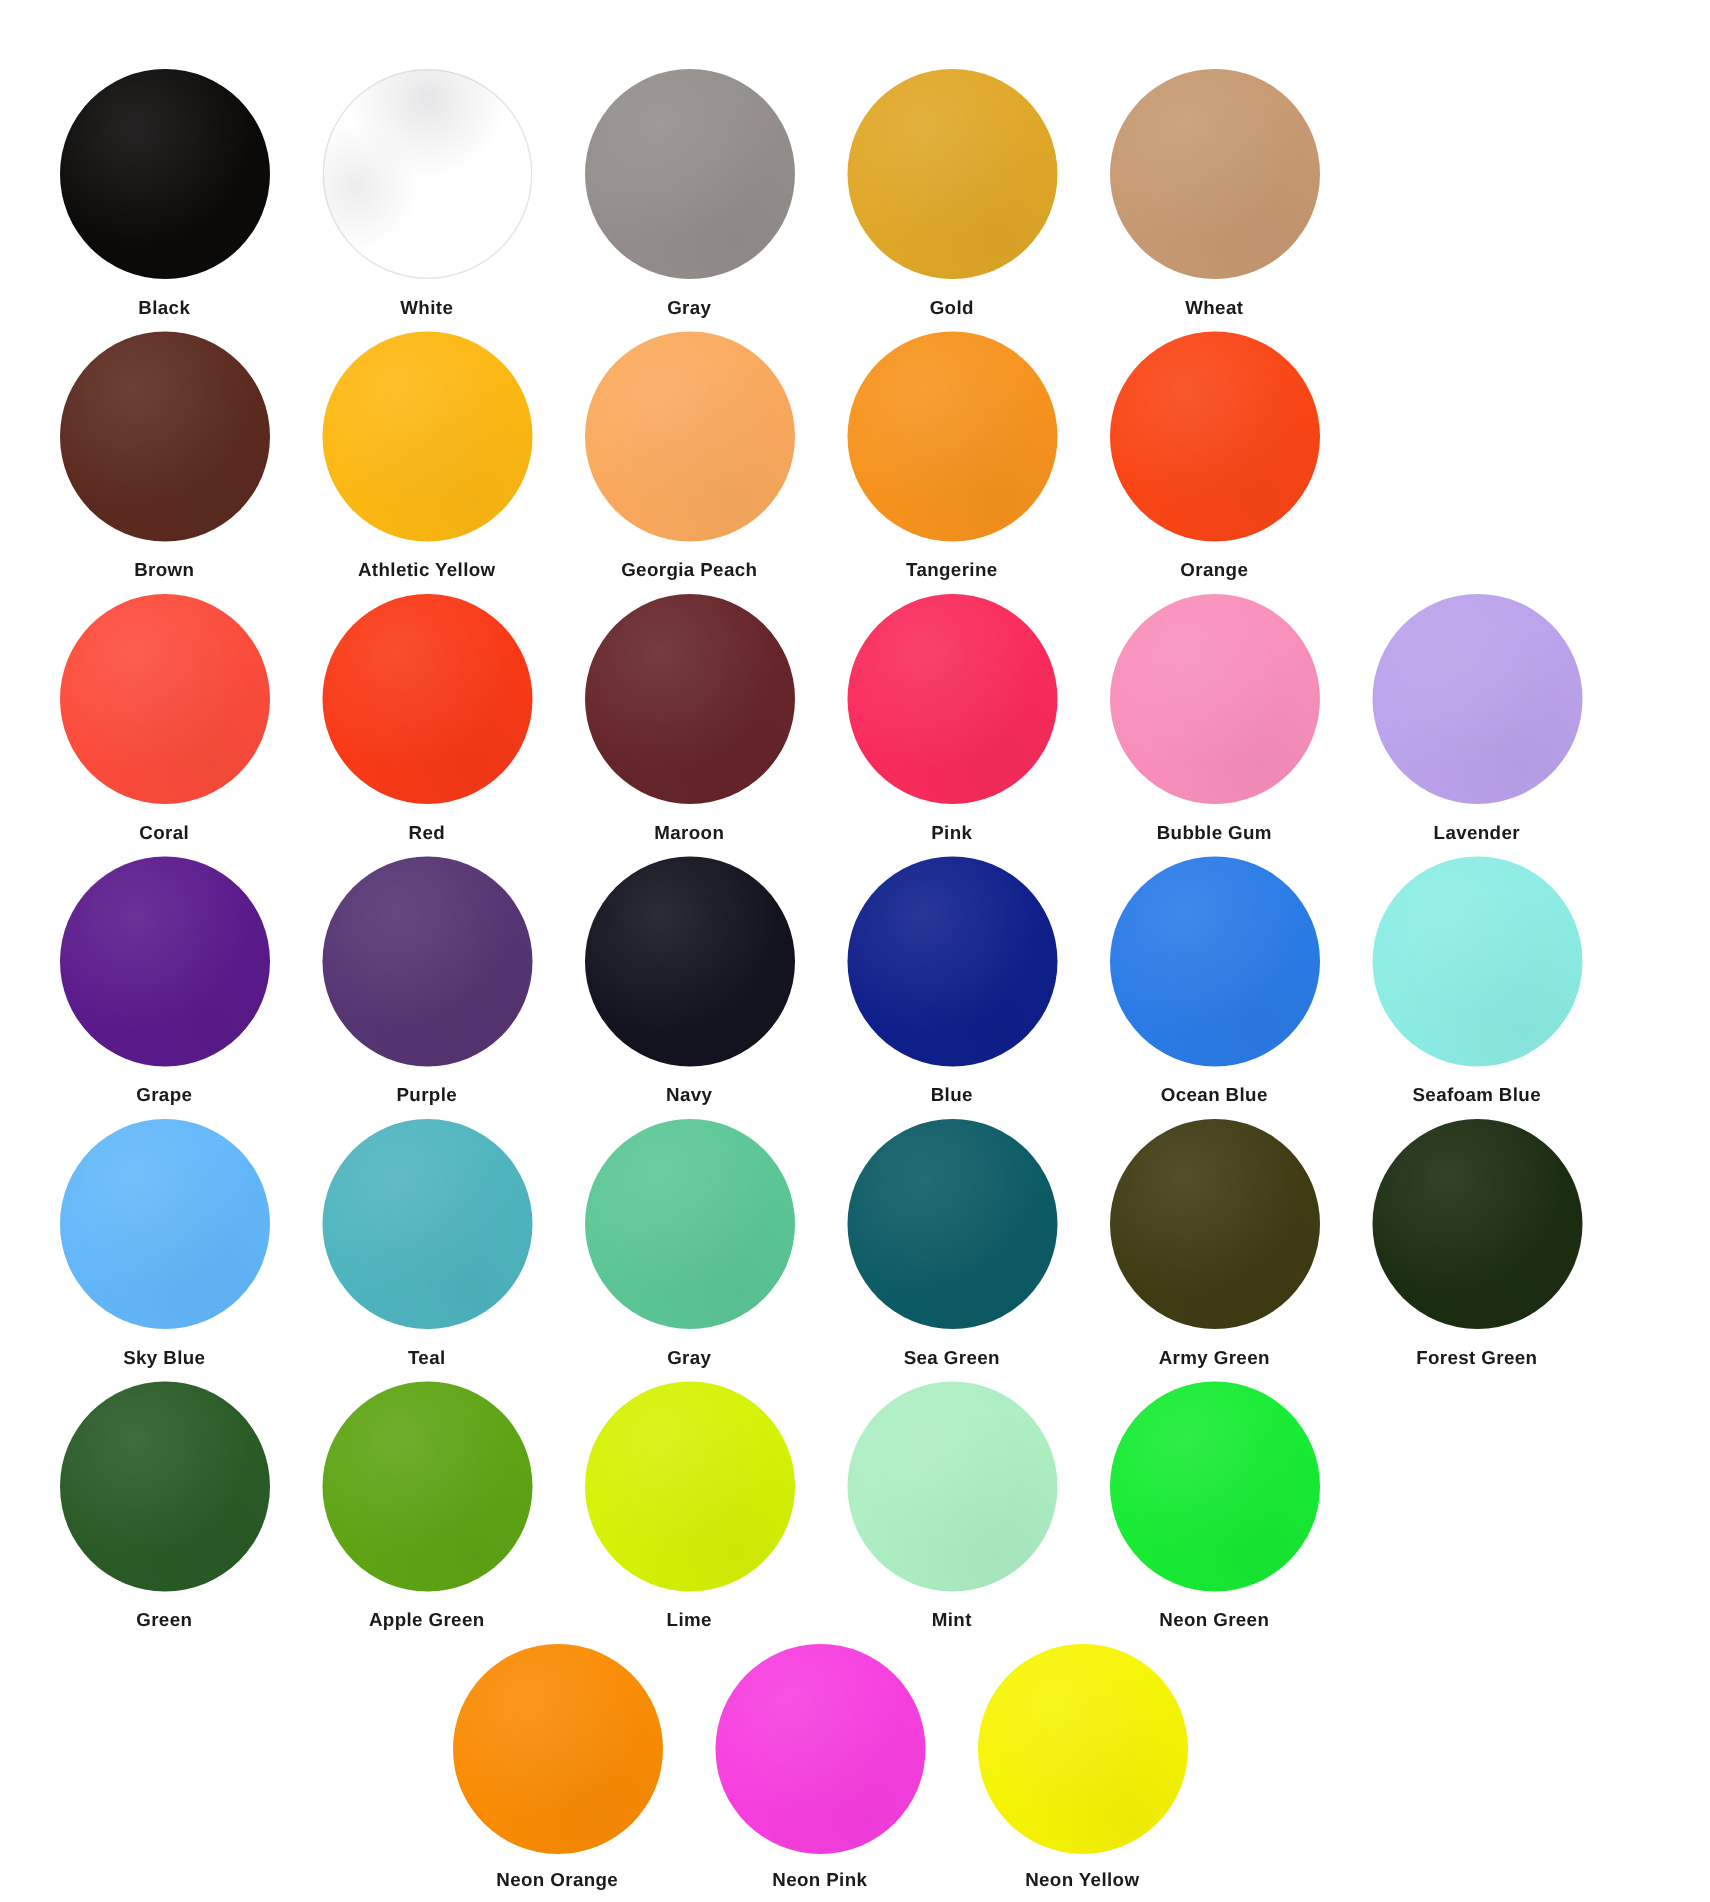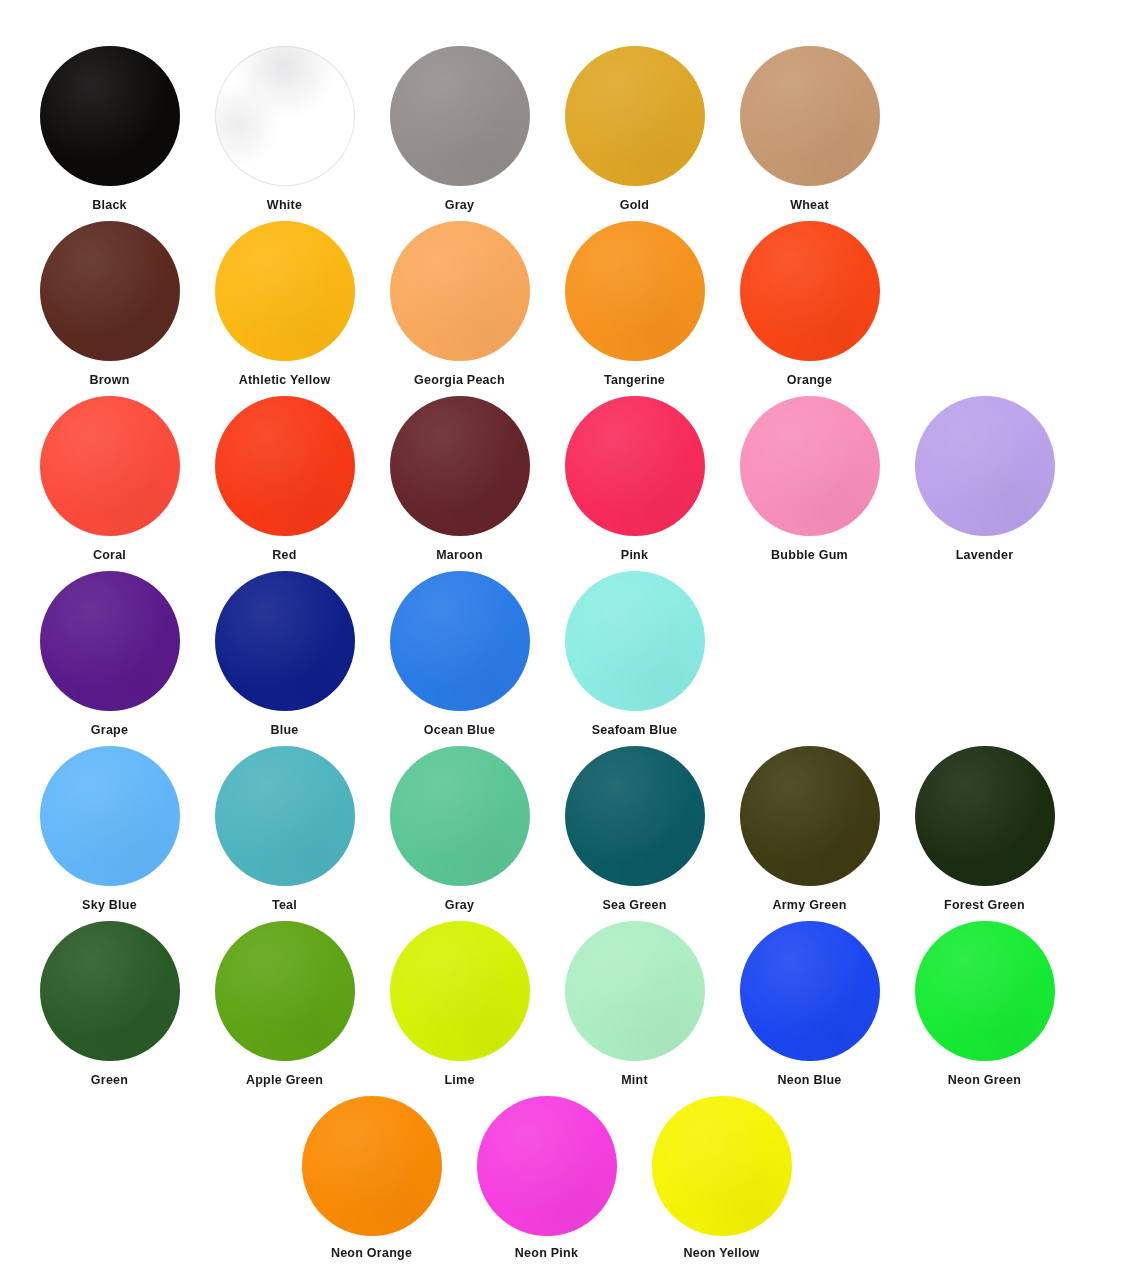--- a/index.html
+++ b/index.html
@@ -183,20 +183,28 @@
           <div class="swatch-dot" style="background: rgb(188, 163, 236);"></div>
           <div class="swatch-label">Lavender</div>
         </div>
       </div>
       <div class="swatch-row">
         <div class="swatch-cell">
           <div class="swatch-dot" style="background: rgb(91, 27, 140);"></div>
           <div class="swatch-label">Grape</div>
         </div>
         <div class="swatch-cell">
+          <div class="swatch-dot" style="background: rgb(85, 53, 115);"></div>
+          <div class="swatch-label">Purple</div>
+        </div>
+        <div class="swatch-cell">
+          <div class="swatch-dot" style="background: rgb(20, 20, 32);"></div>
+          <div class="swatch-label">Navy</div>
+        </div>
+        <div class="swatch-cell">
           <div class="swatch-dot" style="background: rgb(16, 32, 140);"></div>
           <div class="swatch-label">Blue</div>
         </div>
         <div class="swatch-cell">
           <div class="swatch-dot" style="background: rgb(43, 124, 232);"></div>
           <div class="swatch-label">Ocean Blue</div>
         </div>
         <div class="swatch-cell">
           <div class="swatch-dot" style="background: rgb(140, 237, 228);"></div>
           <div class="swatch-label">Seafoam Blue</div>
@@ -239,24 +247,20 @@
         </div>
         <div class="swatch-cell">
           <div class="swatch-dot" style="background: rgb(214, 242, 5);"></div>
           <div class="swatch-label">Lime</div>
         </div>
         <div class="swatch-cell">
           <div class="swatch-dot" style="background: rgb(174, 239, 196);"></div>
           <div class="swatch-label">Mint</div>
         </div>
         <div class="swatch-cell">
-          <div class="swatch-dot" style="background: rgb(28, 71, 242);"></div>
-          <div class="swatch-label">Neon Blue</div>
-        </div>
-        <div class="swatch-cell">
           <div class="swatch-dot" style="background: rgb(23, 236, 51);"></div>
           <div class="swatch-label">Neon Green</div>
         </div>
       </div>
       <div class="swatch-row row-7">
         <div class="swatch-cell">
           <div class="swatch-dot" style="background: rgb(250, 140, 5);"></div>
           <div class="swatch-label">Neon Orange</div>
         </div>
         <div class="swatch-cell">

